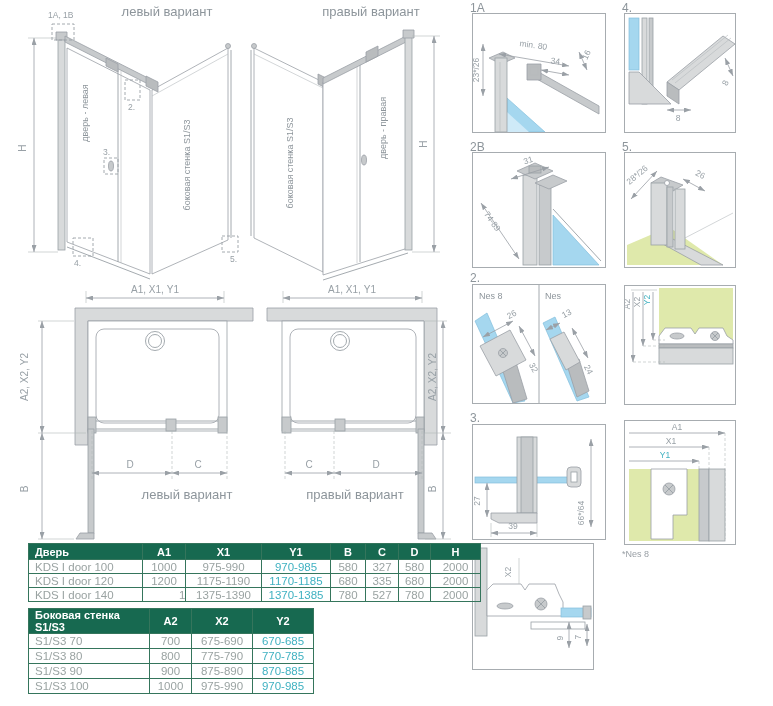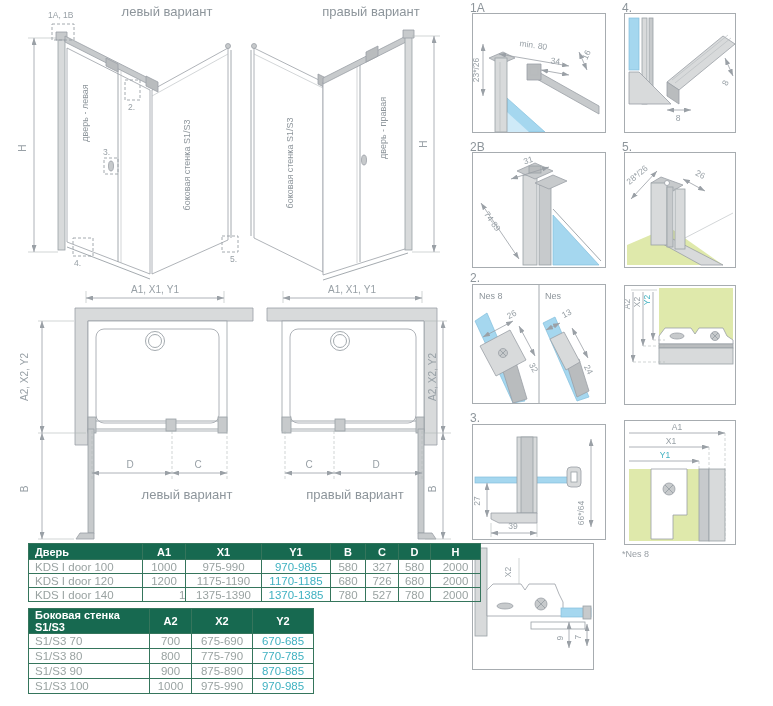--- a/index.html
+++ b/index.html
@@ -500,21 +500,21 @@
           <td style="width: 28px; margin-top: 48px;">327</td>
           <td style="width: 27px;">580</td>
           <td style="width: 45px;">2000</td>
         </tr>
         <tr>
           <td style="width: 105px;">KDS I door 120</td>
           <td style="width: 38px;">1200</td>
           <td style="width: 71px;">1175-1190</td>
           <td class="accent" style="width: 64px; margin-left: 12px;">1170-1185</td>
           <td style="width: 30px;">680</td>
-          <td style="width: 28px;">726</td>
+          <td style="width: 28px;">335</td>
           <td style="width: 27px;">680</td>
           <td style="width: 45px;">2000</td>
         </tr>
         <tr>
           <td style="width: 105px;">KDS I door 140</td>
           <td style="width: 38px; padding-left: 36px;">1400</td>
           <td style="width: 71px;">1375-1390</td>
           <td class="accent" style="width: 64px;">1370-1385</td>
           <td style="width: 30px;">780</td>
           <td style="width: 28px;">527</td>

